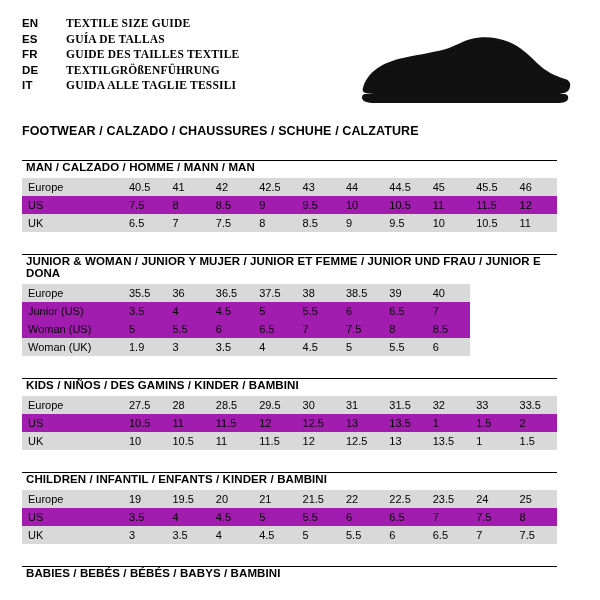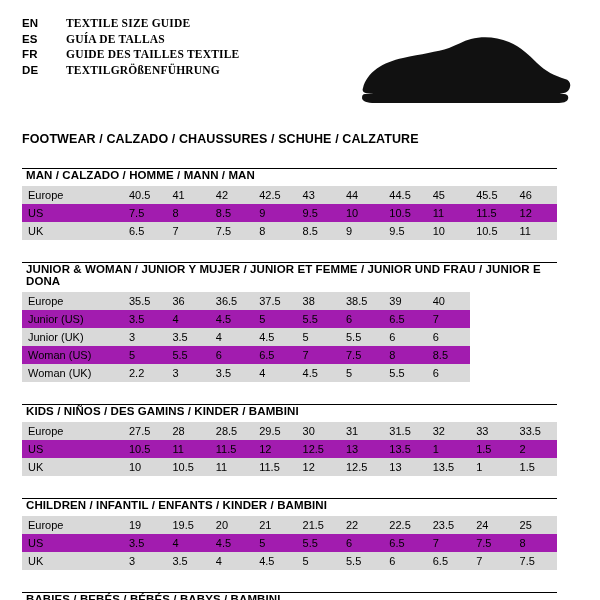--- a/index.html
+++ b/index.html
@@ -53,21 +53,21 @@
     height: 80px;
     margin-right: 6px;
     margin-top: 16px;
   }
   .shoe-wrap svg { display: block; }
 
   .section-title {
     font-size: 12.5px;
     font-weight: bold;
     letter-spacing: 0.1px;
-    margin-top: 20px;
+    margin-top: 12px;
   }
 
   
   .group {
     margin-top: 22px;
   }
   .group-title {
     font-size: 11.5px;
     font-weight: bold;
     padding: 0 0 5px 4px;
@@ -118,20 +118,24 @@
           <td class="lang-code">ES</td>
           <td class="lang-name">GUÍA DE TALLAS</td>
         </tr>
         <tr>
           <td class="lang-code">FR</td>
           <td class="lang-name">GUIDE DES TAILLES TEXTILE</td>
         </tr>
         <tr>
           <td class="lang-code">DE</td>
           <td class="lang-name">TEXTILGRÖßENFÜHRUNG</td>
+        </tr>
+        <tr>
+          <td class="lang-code">IT</td>
+          <td class="lang-name">GUIDA ALLE TAGLIE TESSILI</td>
         </tr>
       </tbody>
     </table>
 
     <div class="shoe-wrap">
       <svg viewBox="0 0 215 80" width="215" height="80" aria-hidden="true">
         <path fill="#111111" d="M6 56 C10 40 26 30 46 26 C64 22 80 20 92 16 C100 13 106 9 114 7
           C126 4 140 5 152 10 C164 15 172 23 180 31 C188 39 198 44 208 47
           C212 48 214 51 213 55 C212 60 207 62 200 62 L20 62 C10 62 4 61 6 56 Z"></path>
         <path fill="#111111" d="M8 62 L207 62 C210 62 212 64 211 67 C210 70 206 71 200 71 L18 71 C10 71 5 69 5 66 C5 63 6 62 8 62 Z"></path>
@@ -213,49 +217,36 @@
           <td>4</td>
           <td>4.5</td>
           <td>5</td>
           <td>5.5</td>
           <td>6</td>
           <td>6.5</td>
           <td>7</td>
           <td style="background: rgb(255, 255, 255);"></td>
           <td style="background: rgb(255, 255, 255);"></td>
         </tr>
-        <tr class="shaded">
-          <td class="rowlabel">Junior (UK)</td>
-          <td>3</td>
-          <td>3.5</td>
-          <td>4</td>
-          <td>4.5</td>
-          <td>5</td>
-          <td>5.5</td>
-          <td>6</td>
-          <td>6</td>
-          <td style="background: rgb(255, 255, 255);"></td>
-          <td style="background: rgb(255, 255, 255);"></td>
-        </tr>
         <tr class="plain">
           <td class="rowlabel">Woman (US)</td>
           <td>5</td>
           <td>5.5</td>
           <td>6</td>
           <td>6.5</td>
           <td>7</td>
           <td>7.5</td>
           <td>8</td>
           <td>8.5</td>
           <td style="background: rgb(255, 255, 255);"></td>
           <td style="background: rgb(255, 255, 255);"></td>
         </tr>
         <tr class="shaded">
           <td class="rowlabel">Woman (UK)</td>
-          <td>2.2</td>
+          <td>1.9</td>
           <td>3</td>
           <td>3.5</td>
           <td>4</td>
           <td>4.5</td>
           <td>5</td>
           <td>5.5</td>
           <td>6</td>
           <td style="background: rgb(255, 255, 255);"></td>
           <td style="background: rgb(255, 255, 255);"></td>
         </tr>

